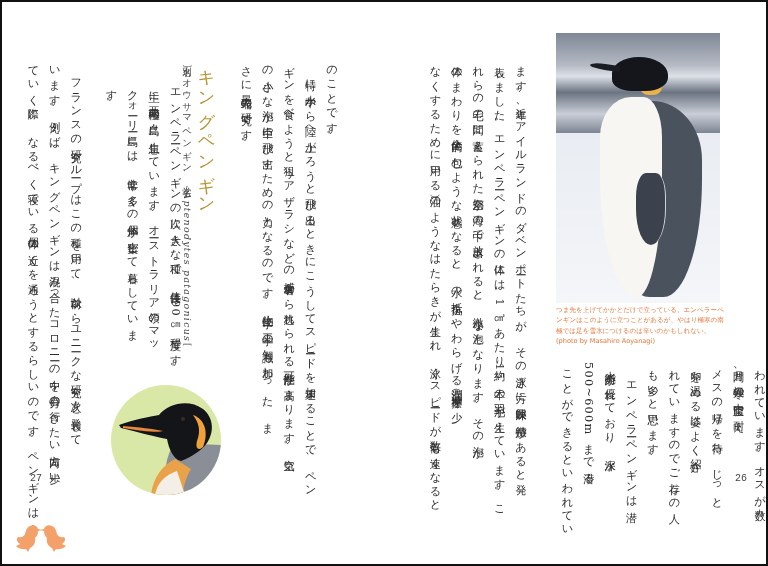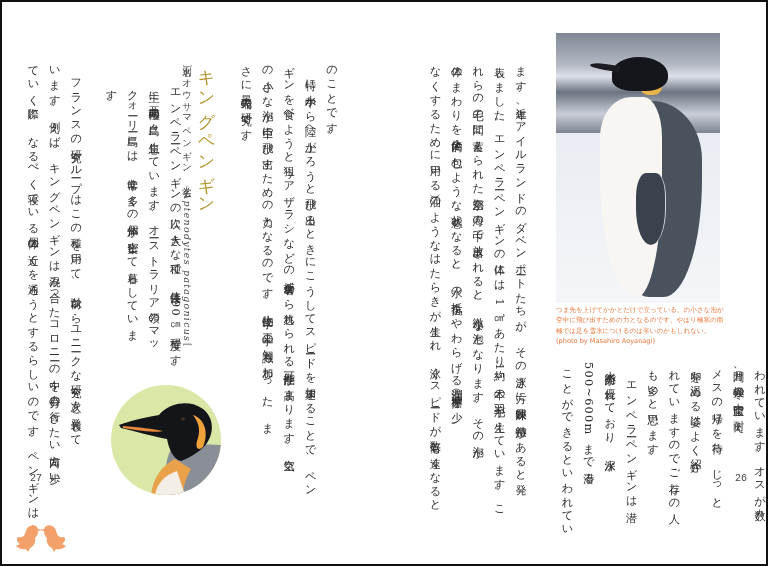--- a/index.html
+++ b/index.html
@@ -142,21 +142,21 @@
   <div class="photo">
     <div class="snow"></div>
     <div class="peng-body"></div>
     <div class="peng-belly"></div>
     <div class="peng-flipper"></div>
     <div class="peng-neck"></div>
     <div class="peng-head"></div>
     <div class="peng-beak"></div>
   </div>
 
-  <div class="caption">つま先を上げてかかとだけで立っている。の小さな泡が空中に飛び出すための力となるのです、やはり極寒の南極では足を雪氷につけるのは辛いのかもしれない。(photo by Masahiro Aoyanagi)</div>
+  <div class="caption">つま先を上げてかかとだけで立っている。エンペラーペンギンはこのように立つことがあるが、やはり極寒の南極では足を雪氷につけるのは辛いのかもしれない。(photo by Masahiro Aoyanagi)</div>
 
   <div class="vcol rp-lower">
     <p>われています。オスが数ヵ</p>
     <p>月間、極寒の中空腹に耐え</p>
     <p>メスの帰りを待ち、じっと</p>
     <p>卵を温める姿はよく紹介さ</p>
     <p>れていますのでご存じの人</p>
     <p>も多いと思います。</p>
     <p>　エンペラーペンギンは潜</p>
     <p>水能力が優れており、水深</p>

